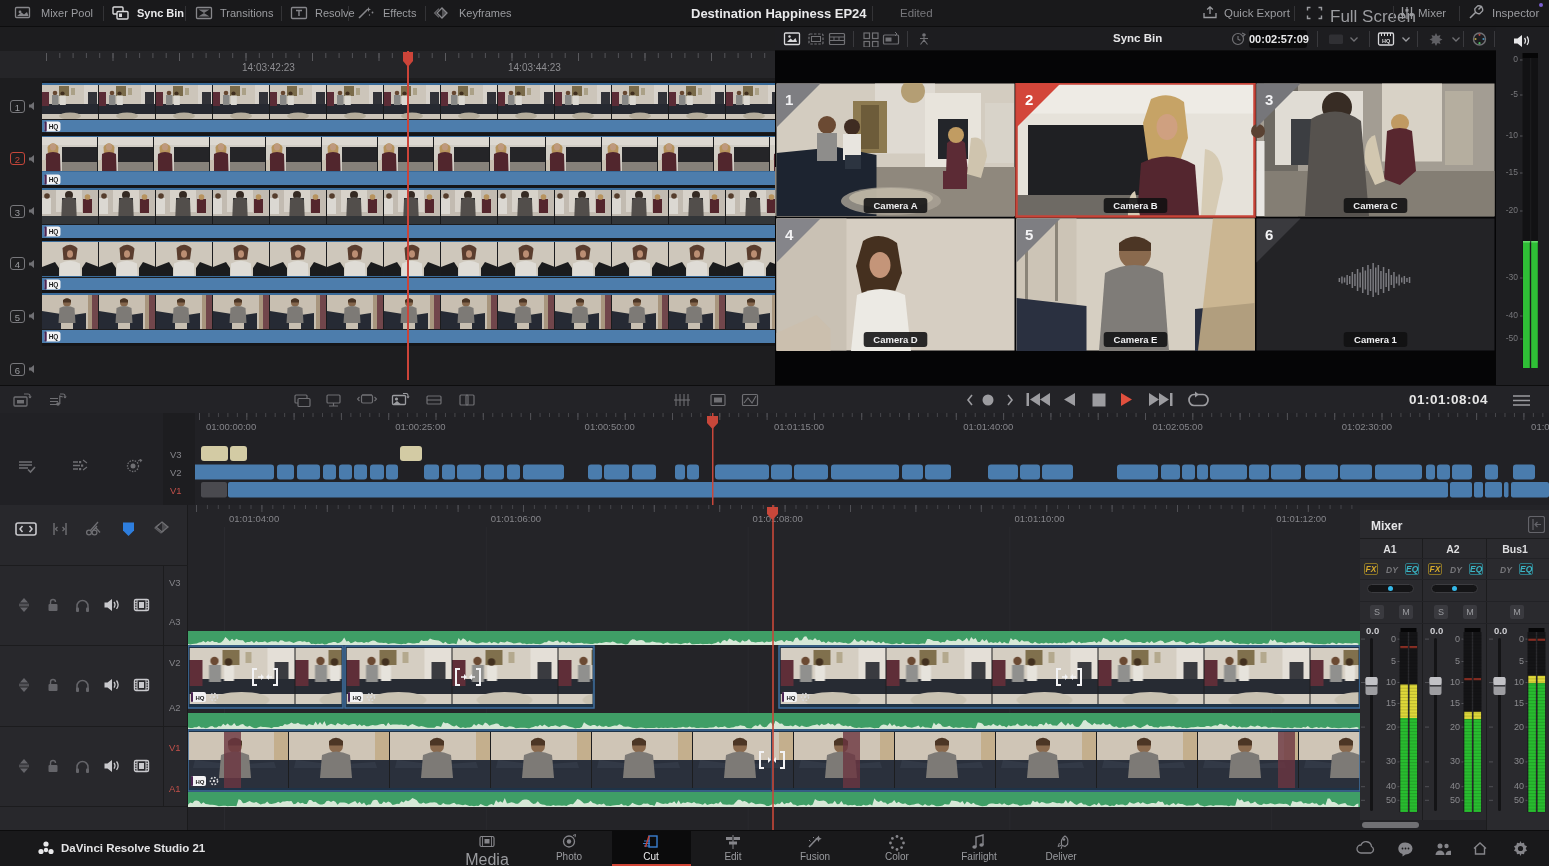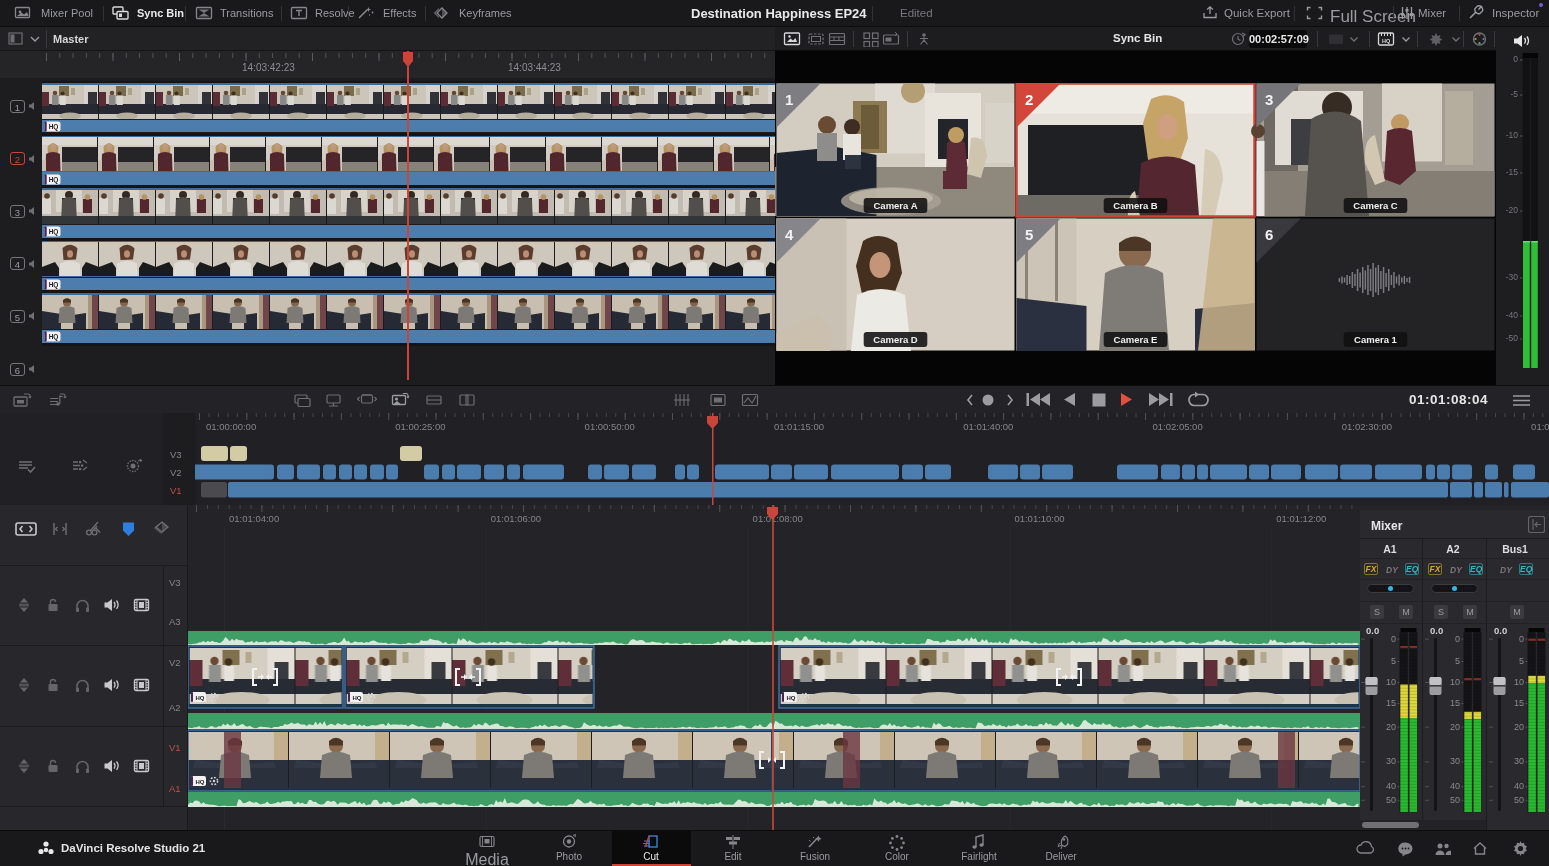--- a/index.html
+++ b/index.html
@@ -74,31 +74,20 @@
       <div class="txt" style="left:1418px;top:7px;font-size:11.5px;color:#9b9ca0">Mixer</div>
       <div class="abs" style="left:1459px;top:6px;width:1px;height:15px;background:#333336"></div>
       <svg class="abs" style="left:1468px;top:5px" width="18" height="16" viewBox="0 0 18 16">
         <path d="M2 13 L8 7 M10.5 4.5 L14 1" stroke="#9b9ca0" stroke-width="1.5" fill="none"></path>
         <path d="M7 3.5 a4 4 0 0 0 5 5 l2.5 -2.5 a4 4 0 0 0 -5 -5 z" fill="none" stroke="#9b9ca0" stroke-width="1.4"></path>
       </svg>
       <div class="txt" style="left:1492px;top:7px;font-size:11.5px;color:#9b9ca0">Inspector</div>
       <div class="abs" style="left:1539px;top:3px;width:4px;height:4px;border-radius:50%;background:#7a5fd0"></div>
     </div>
     <div class="abs" style="left:0;top:27px;width:775px;height:358px;background:#1d1d1f">
-      <div class="abs" style="left:0;top:0;width:775px;height:24px;background:#222225;border-bottom:1px solid #141416">
-        <svg class="abs" style="left:8px;top:5px" width="16" height="13" viewBox="0 0 16 13">
-          <rect x="1" y="1" width="13" height="11" fill="none" stroke="#6e6e72" stroke-width="1.2"></rect>
-          <rect x="2.5" y="2.5" width="4" height="8" fill="#6e6e72"></rect>
-        </svg>
-        <svg class="abs" style="left:29px;top:8px" width="12" height="8" viewBox="0 0 12 8">
-          <path d="M2 2 l4 4 4 -4" stroke="#9b9ca0" stroke-width="1.4" fill="none"></path>
-        </svg>
-        <div class="abs" style="left:46px;top:3px;width:1px;height:18px;background:#39393d"></div>
-        <div class="txt" style="left:53px;top:6px;font-size:11px;font-weight:bold;color:#d6d6d8">Master</div>
-      </div>
       <div class="abs" style="left:0;top:24px;width:775px;height:27px;background:#252528">
         <svg class="abs" style="left:0;top:0" width="775" height="27">
           <rect x="46.00" y="2" width="1" height="5" fill="#535357" opacity="1.0"></rect>
           <rect x="59.30" y="2" width="1" height="5" fill="#535357" opacity="1.0"></rect>
           <rect x="72.60" y="2" width="1" height="5" fill="#535357" opacity="1.0"></rect>
           <rect x="85.90" y="2" width="1" height="5" fill="#535357" opacity="1.0"></rect>
           <rect x="99.20" y="2" width="1" height="5" fill="#535357" opacity="1.0"></rect>
           <rect x="112.50" y="2" width="1" height="5" fill="#535357" opacity="1.0"></rect>
           <rect x="125.80" y="2" width="1" height="5" fill="#535357" opacity="1.0"></rect>
           <rect x="139.10" y="2" width="1" height="5" fill="#535357" opacity="1.0"></rect>

